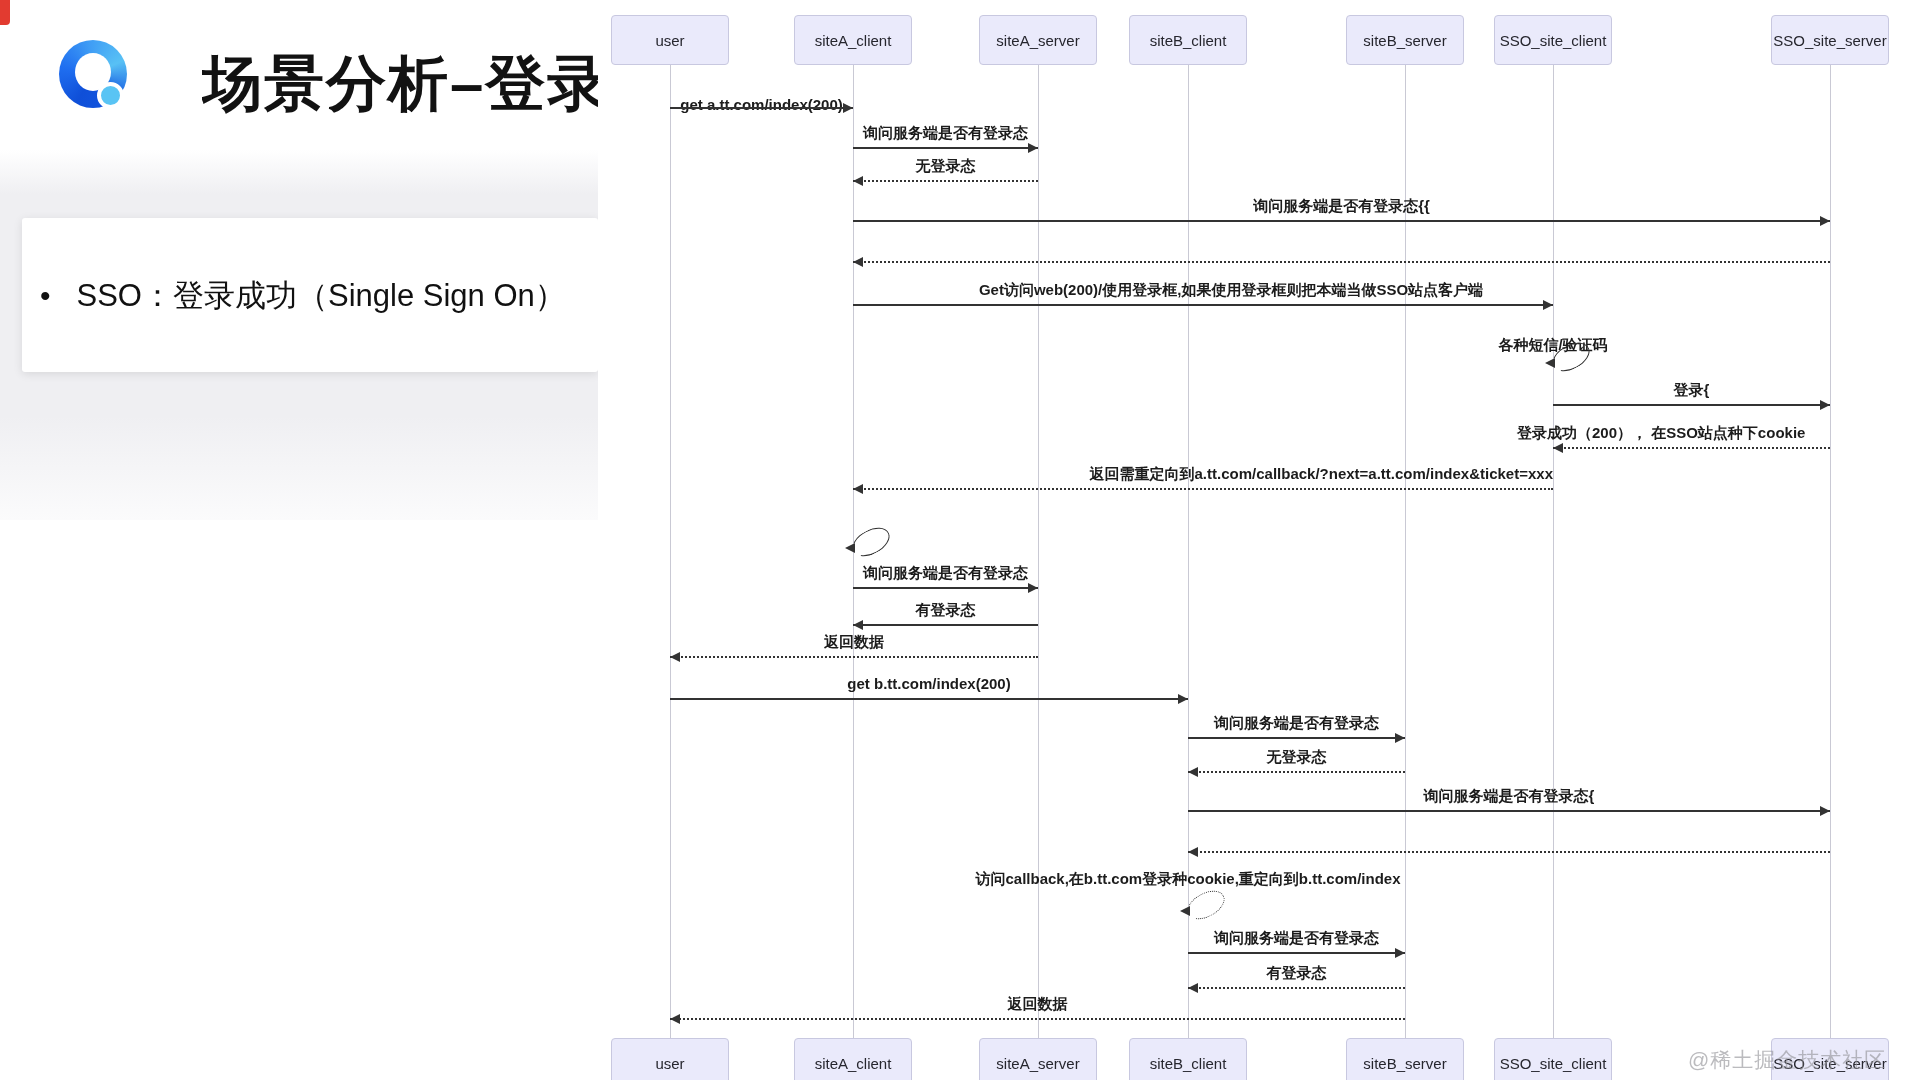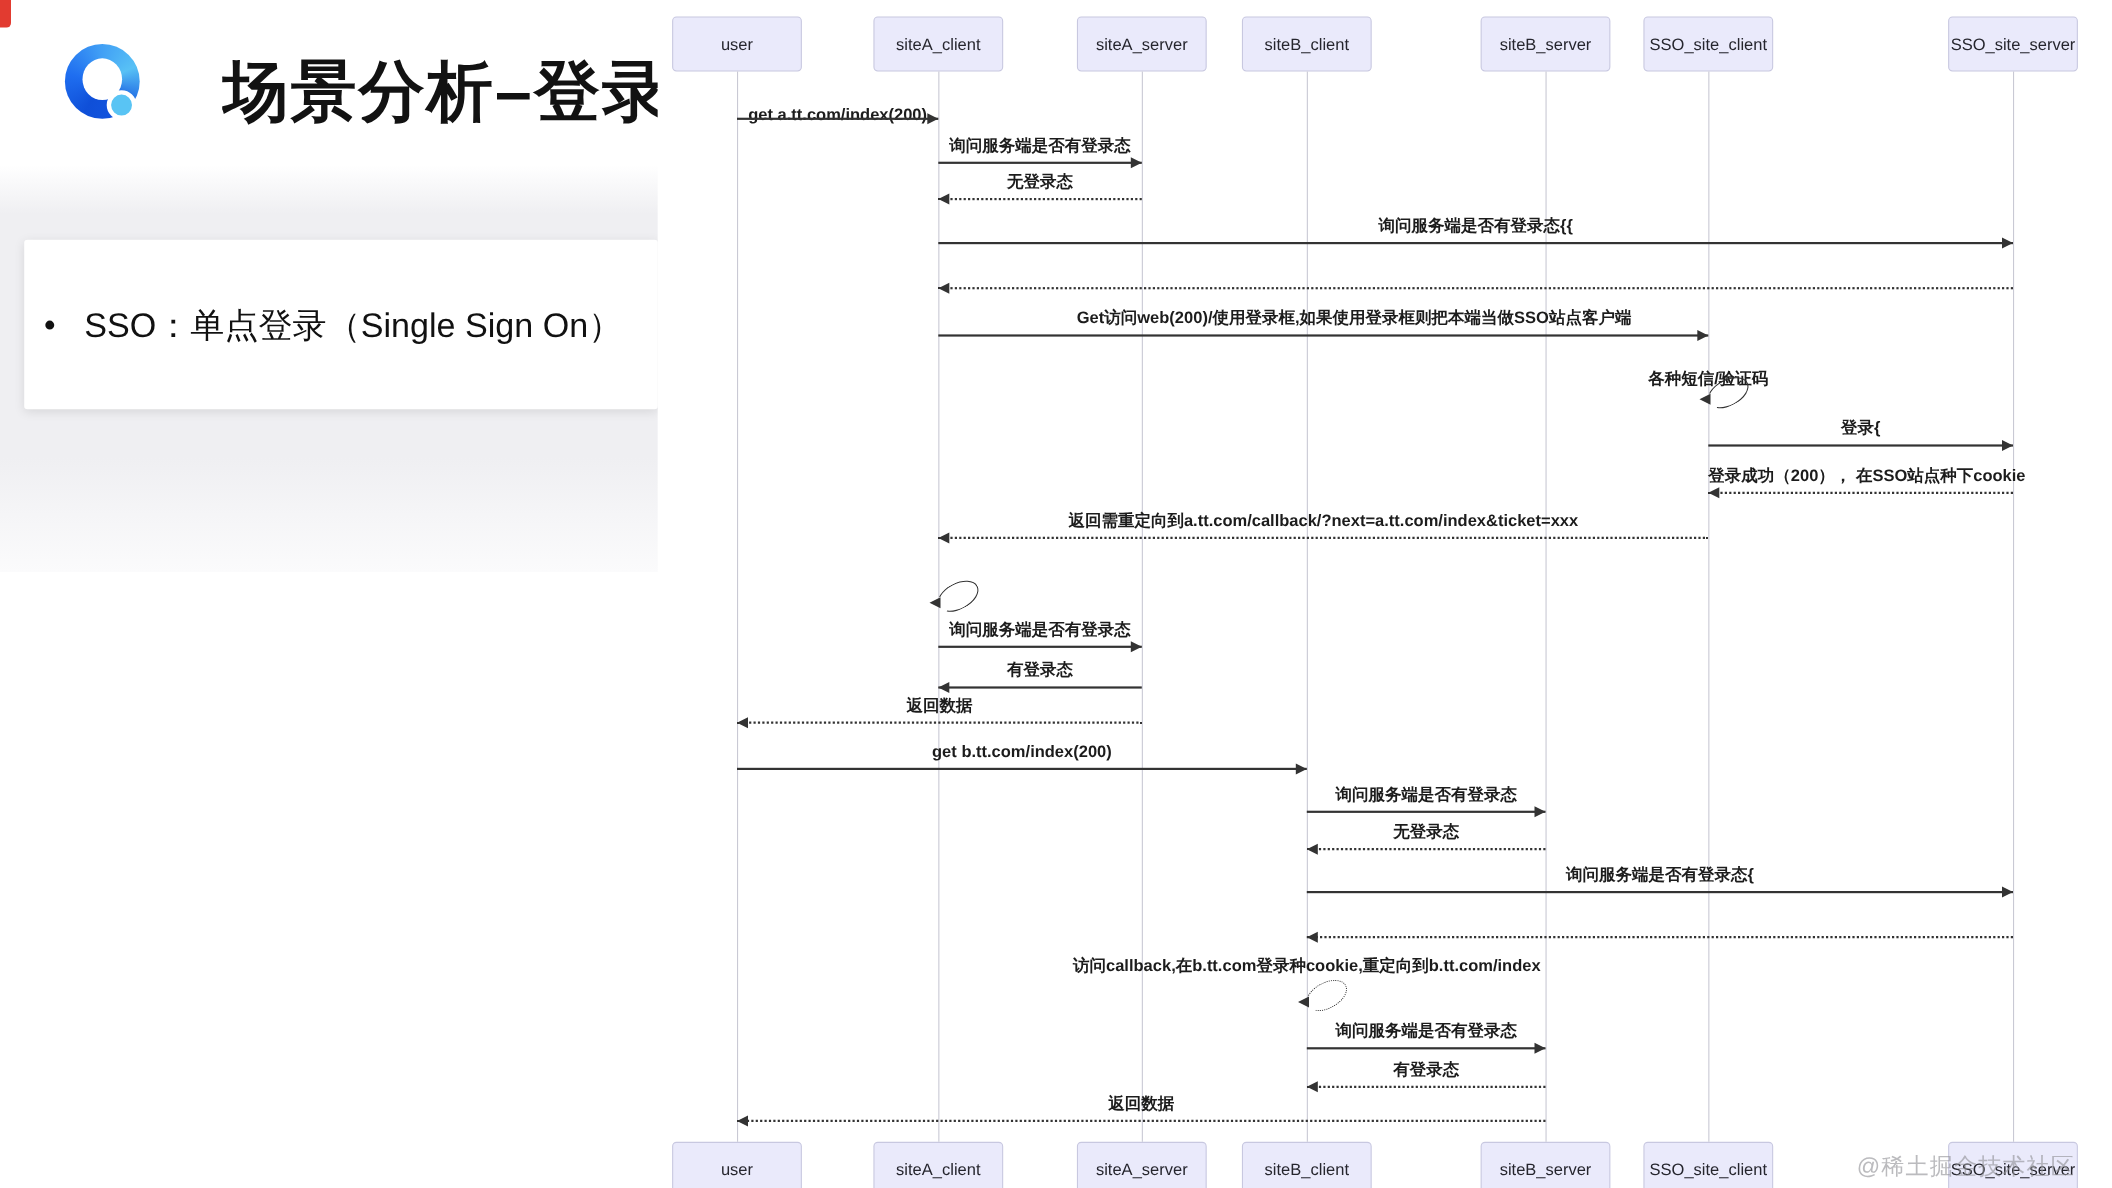--- a/index.html
+++ b/index.html
@@ -52,21 +52,21 @@
   <div class="ring"></div>
   <div class="hole"></div>
   <div class="dot"></div>
 </div>
 
 <div id="page-title">场景分析–登录</div>
 
 <div id="bullet-card">
   <div id="bullet-row">
     <span id="bullet-dot">•</span>
-    <span id="bullet-text">SSO：单点登录（Single Sign On）</span>
+    <span id="bullet-text">SSO：登录成功（Single Sign On）</span>
   </div>
 </div>
 
 <div id="diagram-panel"></div>
 <div id="sequence-diagram">
     <div class="p-box" style="left: 611px; top: 15px; width: 118px;">user</div>
     <div class="p-box" style="left: 611px; top: 1038px; width: 118px;">user</div>
     <div class="lifeline" style="left: 670px; top: 65px; height: 973px;"></div>
     <div class="p-box" style="left: 794px; top: 15px; width: 118px;">siteA_client</div>
     <div class="p-box" style="left: 794px; top: 1038px; width: 118px;">siteA_client</div>
@@ -102,24 +102,24 @@
     <div class="arrow arrow-left" style="top: 257px; left: 853px;"></div>
     <div class="msg-label" style="left: 853px; width: 700px; top: 281px; margin-left: 28px;">Get访问web(200)/使用登录框,如果使用登录框则把本端当做SSO站点客户端</div>
     <div class="msg-line line-solid" style="left: 853px; width: 700px; top: 304px;"></div>
     <div class="arrow arrow-right" style="top: 300px; left: 1543px;"></div>
     <div class="msg-label" style="left: 1253px; width: 600px; top: 336px;">各种短信/验证码</div>
     <div class="self-loop" style="left: 1551px; top: 345px;"></div>
     <div class="arrow arrow-left" style="left: 1545px; top: 358px;"></div>
     <div class="msg-label" style="left: 1553px; width: 277px; top: 381px;">登录{</div>
     <div class="msg-line line-solid" style="left: 1553px; width: 277px; top: 404px;"></div>
     <div class="arrow arrow-right" style="top: 400px; left: 1820px;"></div>
-    <div class="msg-label" style="left: 1553px; width: 277px; top: 424px;">登录成功（200）， 在SSO站点种下cookie</div>
+    <div class="msg-label" style="left: 1517px; width: 277px; top: 424px;">登录成功（200）， 在SSO站点种下cookie</div>
     <div class="msg-line line-dotted" style="left: 1553px; width: 277px; top: 447px;"></div>
     <div class="arrow arrow-left" style="top: 443px; left: 1553px;"></div>
-    <div class="msg-label" style="left: 853px; width: 700px; top: 465px;">返回需重定向到a.tt.com/callback/?next=a.tt.com/index&amp;ticket=xxx</div>
+    <div class="msg-label" style="left: 853px; width: 700px; top: 465px; text-align: right;">返回需重定向到a.tt.com/callback/?next=a.tt.com/index&amp;ticket=xxx</div>
     <div class="msg-line line-dotted" style="left: 853px; width: 700px; top: 488px;"></div>
     <div class="arrow arrow-left" style="top: 484px; left: 853px;"></div>
     <div class="self-loop" style="left: 851px; top: 530px;"></div>
     <div class="arrow arrow-left" style="left: 845px; top: 543px;"></div>
     <div class="msg-label" style="left: 853px; width: 185px; top: 564px;">询问服务端是否有登录态</div>
     <div class="msg-line line-solid" style="left: 853px; width: 185px; top: 587px;"></div>
     <div class="arrow arrow-right" style="top: 583px; left: 1028px;"></div>
     <div class="msg-label" style="left: 853px; width: 185px; top: 601px;">有登录态</div>
     <div class="msg-line line-solid" style="left: 853px; width: 185px; top: 624px;"></div>
     <div class="arrow arrow-left" style="top: 620px; left: 853px;"></div>

